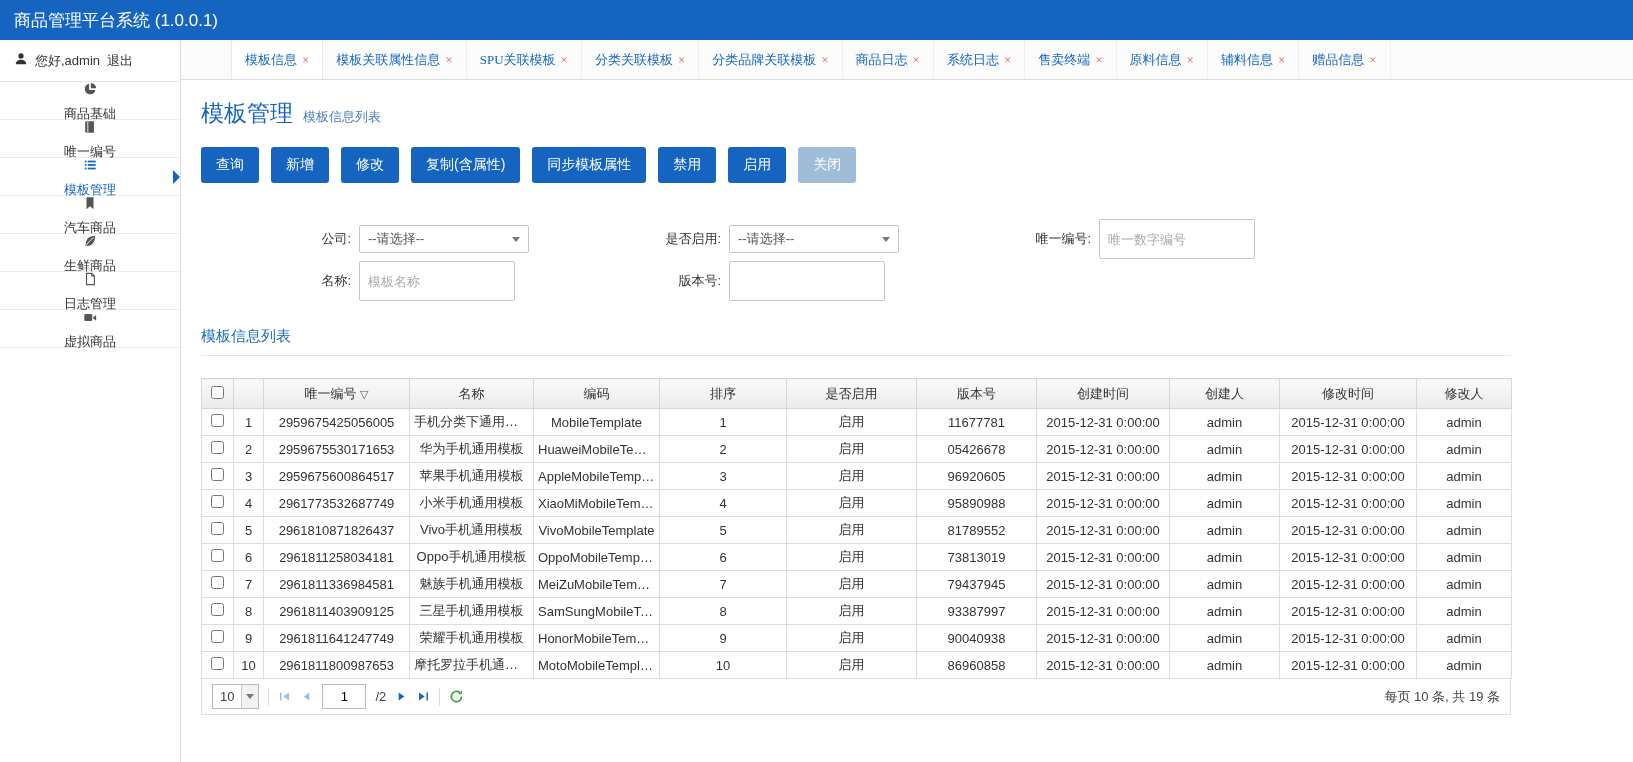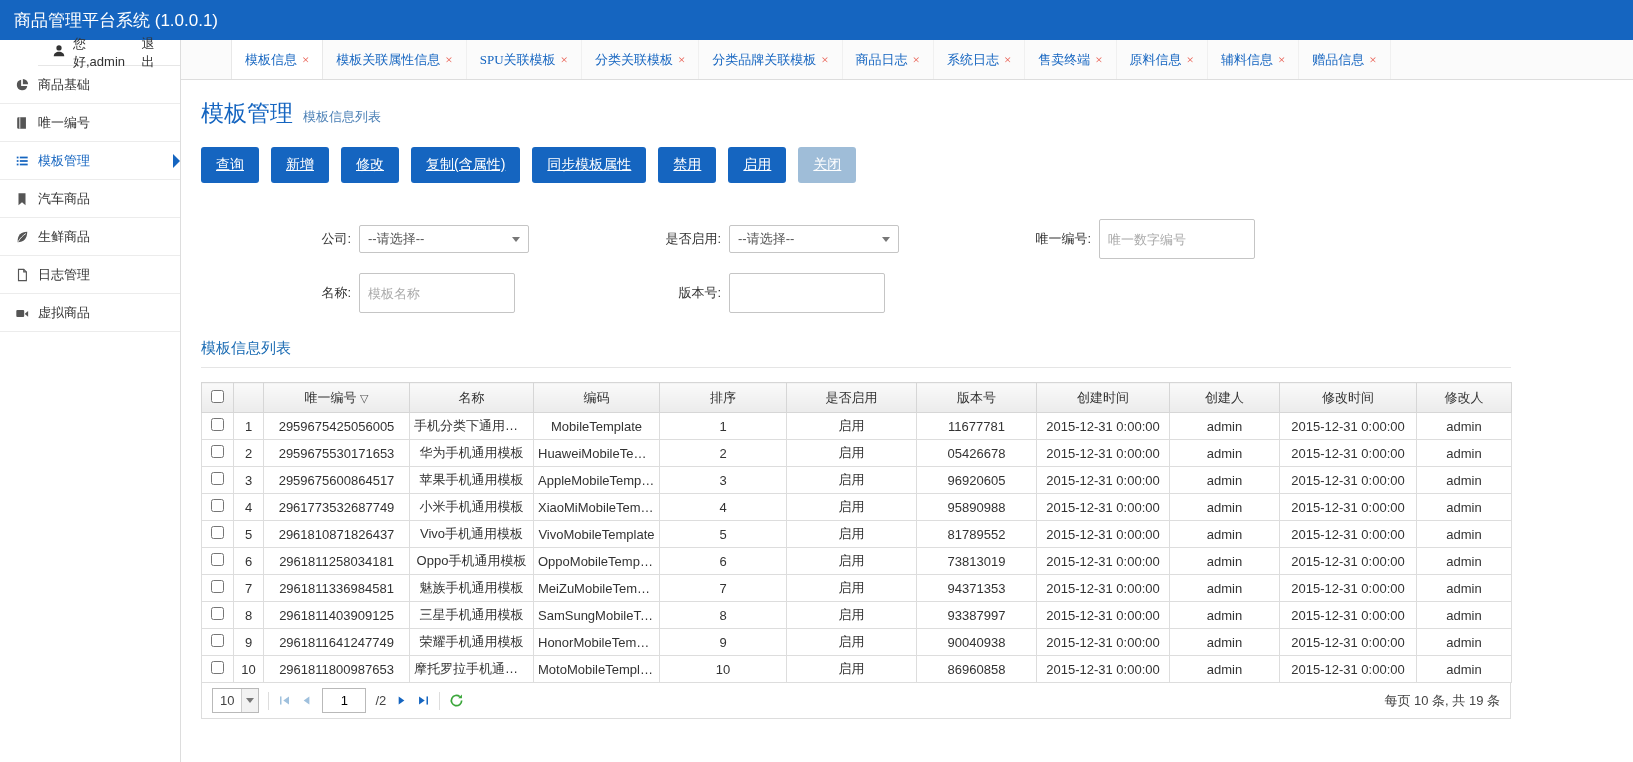--- a/index.html
+++ b/index.html
@@ -16,28 +16,28 @@
     font-size: 17px; font-weight: 500;
   }
 
   
   .app-body { display: flex; height: 722px; }
   .sidebar { width: 181px; border-right: 1px solid #ddd; background: #fff; flex: none; }
   .main { flex: 1; overflow: hidden; }
 
   
   .user-row {
-    height: 26px; display: flex; align-items: center; gap: 7px;
-    padding: 0 14px; border-bottom: 1px solid #e6e6e6; font-size: 13px; color: #333; margin-left: 38px;
+    height: 42px; display: flex; align-items: center; gap: 7px;
+    padding: 0 14px; border-bottom: 1px solid #e6e6e6; font-size: 13px; color: #333;
   }
   .user-row .logout { cursor: pointer; }
   .side-item {
     height: 38px; display: flex; align-items: center; gap: 9px;
     padding: 0 15px; border-bottom: 1px solid #ececec;
-    font-size: 13px; color: #333; cursor: pointer; position: relative;
+    font-size: 13px; color: #333; cursor: pointer; position: relative; flex-direction: column;
   }
   .side-item .ic { display: inline-flex; width: 14px; color: #555; }
   .side-item.active { color: #1565c0; }
   .side-item.active .ic { color: #1565c0; }
   .side-item.active::after {
     content: ""; position: absolute; right: 0; top: 50%;
     transform: translateY(-50%);
     border-top: 7px solid transparent; border-bottom: 7px solid transparent;
     border-left: 7px solid #1565c0;
   }
@@ -59,33 +59,32 @@
   .content { padding: 14px 0 0 20px; }
   .page-title-row { display: flex; align-items: baseline; gap: 10px; padding: 4px 0 14px; }
   .page-title { font-size: 23px; font-weight: 500; color: #1565c0; }
   .page-subtitle { font-size: 13px; color: #4a7fb5; }
 
   .toolbar { display: flex; gap: 12px; margin: 4px 0 20px; }
   .btn {
     background: #1565c0; color: #fff; border: none; border-radius: 3px;
     font-size: 14px; padding: 9px 15px; cursor: pointer;
     font-family: "Liberation Sans", "DejaVu Sans", sans-serif;
-    text-decoration: underline;
   }
   .btn.disabled { background: #9fbdd8; cursor: default; }
 
   .section-title {
     color: #1a6bb3; font-size: 15px; padding: 8px 0 9px;
     border-bottom: 1px solid #e5e5e5; width: 1310px;
   }
 
   
   .query-form {
     display: grid; grid-template-columns: 370px 370px 370px;
-    row-gap: 14px; padding: 16px 0 18px;
+    row-gap: 2px; padding: 16px 0 18px;
   }
   .field { display: flex; align-items: center; }
   .field label {
     width: 150px; text-align: right; margin-right: 8px;
     font-size: 13px; color: #333; flex: none;
   }
   .select-box {
     width: 170px; height: 28px; border: 1px solid #c5c5c5; border-radius: 2px;
     background: #fff; display: flex; align-items: center; justify-content: space-between;
     padding: 0 8px; font-size: 13px; color: #555; cursor: pointer;
@@ -93,21 +92,21 @@
   .caret { width: 0; height: 0; border-left: 4px solid transparent;
     border-right: 4px solid transparent; border-top: 5px solid #777; }
   .text-input {
     width: 156px; height: 40px; border: 1px solid #c5c5c5; border-radius: 2px;
     padding: 0 8px; font-size: 13px; color: #333;
     font-family: "Liberation Sans", "DejaVu Sans", sans-serif;
   }
   .text-input::placeholder { color: #aaa; }
 
   
-  .grid-wrap { margin-top: 14px; }
+  .grid-wrap { margin-top: 22px; }
   table.grid { width: 1310px; border-collapse: collapse; table-layout: fixed; font-size: 13px; }
   table.grid th {
     background: linear-gradient(#fafafa, #ebebeb);
     border: 1px solid #d6d6d6; height: 30px;
     font-weight: normal; color: #333; text-align: center; cursor: pointer;
     white-space: nowrap; overflow: hidden;
   }
   table.grid td {
     border: 1px solid #ddd; height: 27px; text-align: center;
     padding: 0 4px; white-space: nowrap; overflow: hidden; text-overflow: ellipsis;
@@ -480,21 +479,21 @@
               </tr>
 
               <tr>
                 <td><input type="checkbox" style=""></td>
                 <td>7</td>
                 <td>2961811336984581</td>
                 <td>魅族手机通用模板</td>
                 <td>MeiZuMobileTemplate</td>
                 <td>7</td>
                 <td class="enabled-cell">启用</td>
-                <td>94371353</td>
+                <td>79437945</td>
                 <td>2015-12-31 0:00:00</td>
                 <td>admin</td>
                 <td>2015-12-31 0:00:00</td>
                 <td>admin</td>
               </tr>
 
               <tr>
                 <td><input type="checkbox" style=""></td>
                 <td>8</td>
                 <td>2961811403909125</td>

